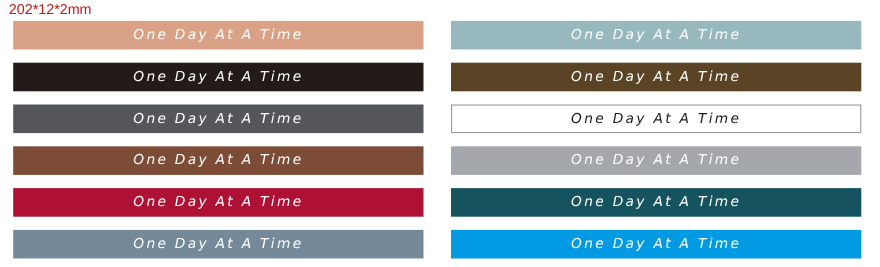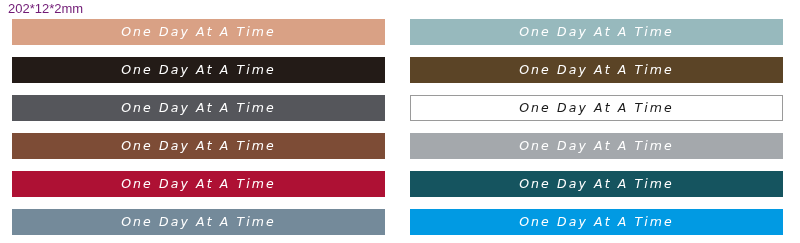--- a/index.html
+++ b/index.html
@@ -67,21 +67,21 @@
     font-style: italic;
     letter-spacing: 2.1px;
     white-space: nowrap;
     -webkit-font-smoothing: antialiased;
     transform: translateY(-0.5px);
   }
 </style>
 </head>
 <body style="background: rgb(255, 255, 255);">
 
-<div id="page-title" style="color: #701a75;">202*12*2mm</div>
+<div id="page-title" style="color: #b91c1c;">202*12*2mm</div>
 
 <div id="band-grid">
 
   <div class="band-column left">
       <div class="band-row" style="background: rgb(217, 161, 133);">
         <span class="band-label" style="color: rgb(255, 255, 255);">One Day At A Time</span>
       </div>
       <div class="band-row" style="background: rgb(35, 27, 23);">
         <span class="band-label" style="color: rgb(255, 255, 255);">One Day At A Time</span>
       </div>

